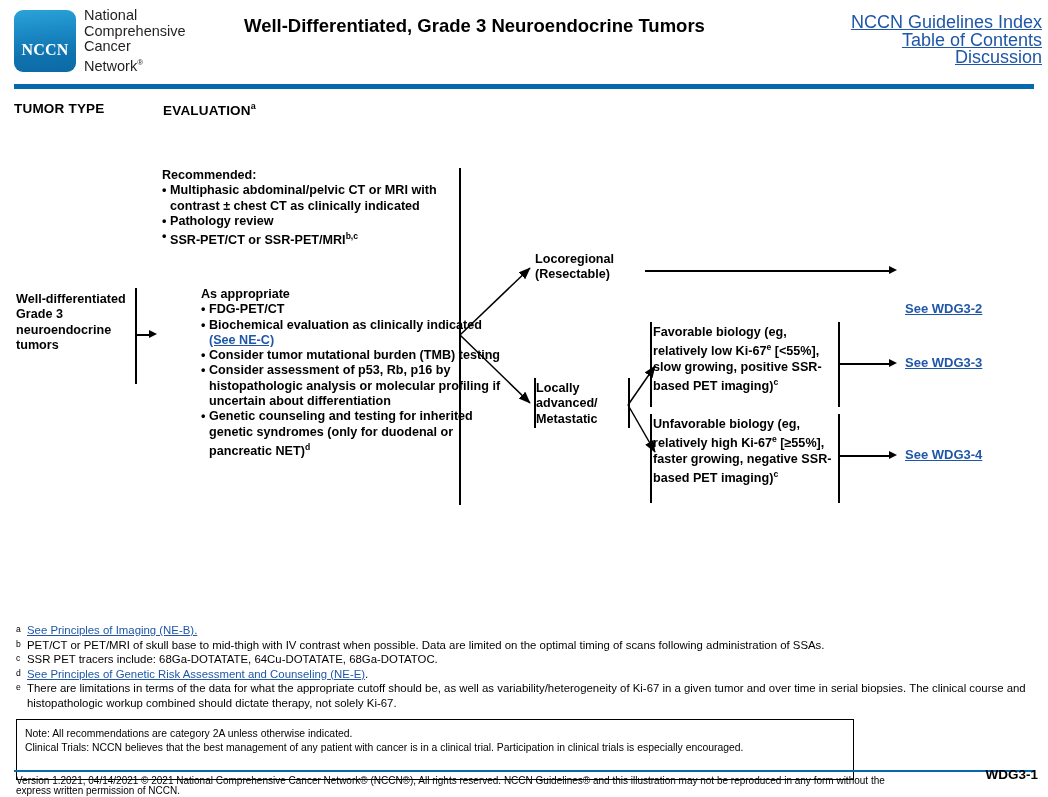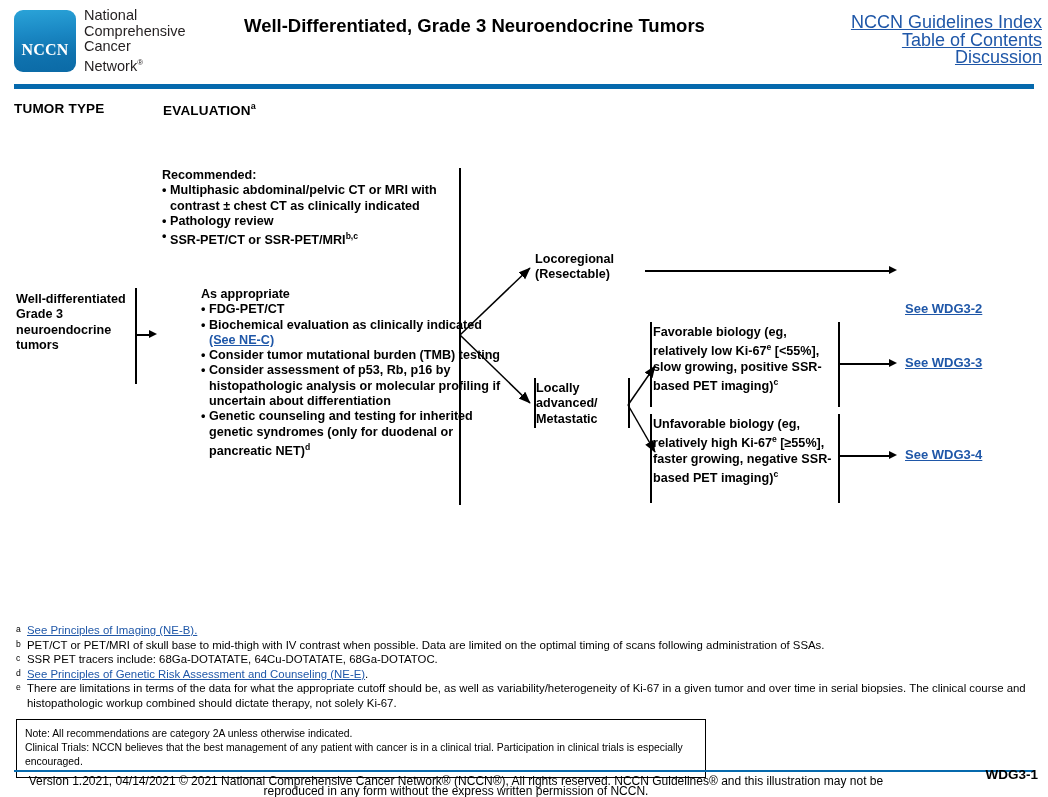--- a/index.html
+++ b/index.html
@@ -165,36 +165,35 @@
   }
   #footnotes .fn { position: relative; padding-left: 11px; margin-bottom: 0px; }
   #footnotes .fn-mark {
     position: absolute; left: 0; top: -1px;
     font-size: 8.6px;
   }
   #footnotes a { color: #1f57a8; text-decoration: underline; cursor: pointer; }
 
   
   #note-box {
-    left: 16px; top: 719px; width: 690px;
+    left: 16px; top: 719px; width: 838px;
     border: 1.4px solid #000;
-    padding: 7px 8px 8px 8px;
+    padding: 7px 8px 24px 8px;
     box-sizing: border-box;
     font-size: 10.4px;
     line-height: 14px;
   }
 
   
   #footer-rule { left: 14px; top: 770px; width: 1020px; height: 1.6px; background: #0569ad; }
   #footer-copyright {
     left: 16px; top: 776px; width: 880px;
-    font-size: 12px;
+    font-size: 10px;
     line-height: 10px;
     color: #000;
-    text-align: center;
   }
   #footer-page-id {
     right: 10px; top: 767px;
     font-size: 13.5px; font-weight: bold;
   }
 </style>
 </head>
 <body>
 
 <div class="abs" id="header-logo-block">

